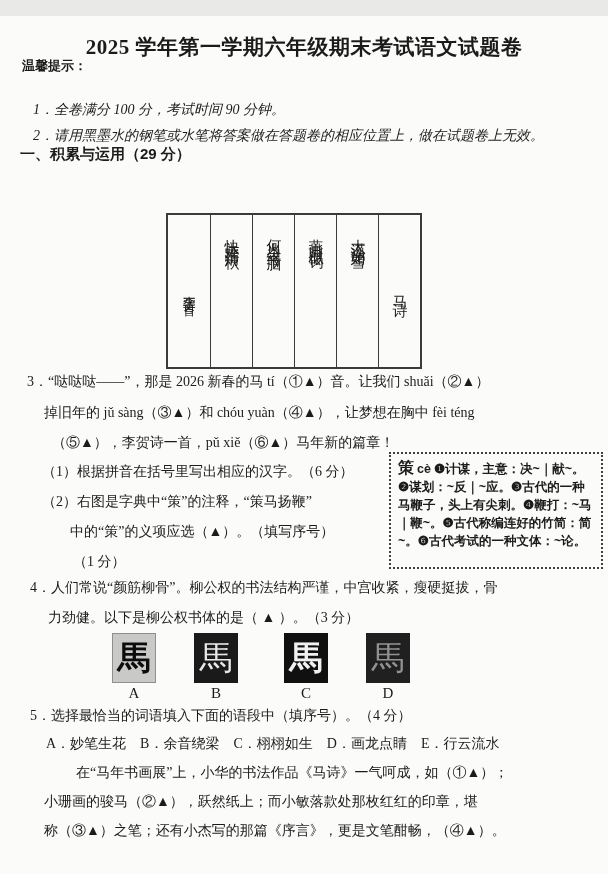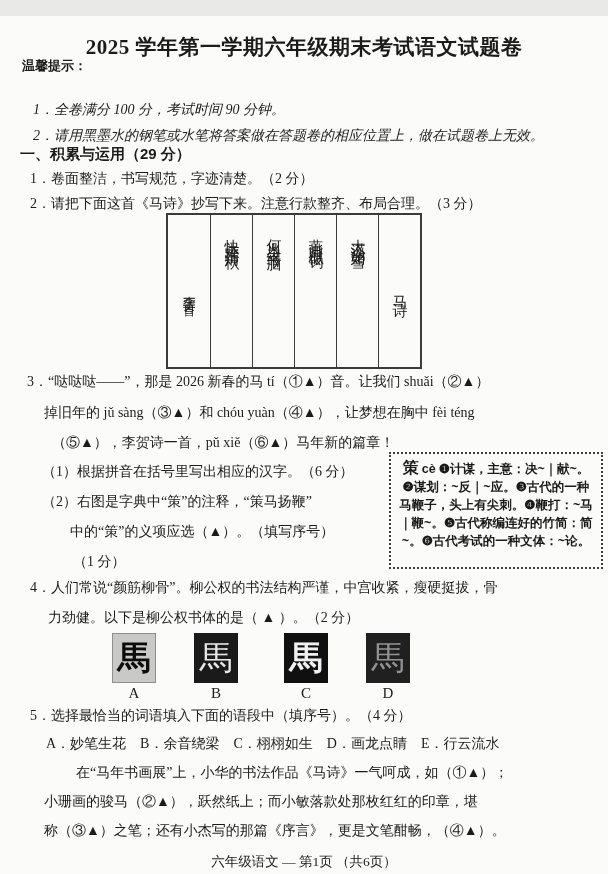--- a/index.html
+++ b/index.html
@@ -47,21 +47,21 @@
   .q3-l3 { top:417px; left:52px; }
   .q3-s1  { top:446px; left:42px; }
   .q3-s2a { top:476px; left:42px; }
   .q3-s2b { top:506px; left:70px; }
   .q3-s2c { top:536px; left:73px; }
 
   .dict-box {
     position:absolute; top:436px; left:389px; width:214px; height:117px;
     box-sizing:border-box; border:2px dotted #3f3f3f; padding:5px 7px;
     font-family:"Liberation Sans",sans-serif; font-weight:600;
-    font-size:12.5px; line-height:18px; white-space:normal; overflow:hidden;text-align:center;
+    font-size:12.5px; line-height:18px; white-space:normal; overflow:hidden;
   }
   .dict-head { font-size:16px; font-weight:800; }
   .dict-pinyin { margin:0 3px; }
 
   .q4-l1 { top:562px; left:30px; }
   .q4-l2 { top:592px; left:48px; }
 
   .callig-option { position:absolute; top:617px; width:44px; text-align:center; }
   .pos-a { left:112px; } .pos-b { left:194px; } .pos-c { left:284px; } .pos-d { left:366px; }
   .callig-box { width:44px; height:50px; display:flex; align-items:center; justify-content:center; }
@@ -86,22 +86,20 @@
 <div class="page">
 
   <div class="abs title">2025 学年第一学期六年级期末考试语文试题卷</div>
 
   <div class="abs notice-heading">温馨提示：</div>
   <div class="abs notice-item n1">1．全卷满分 100 分，考试时间 90 分钟。</div>
   <div class="abs notice-item n2">2．请用黑墨水的钢笔或水笔将答案做在答题卷的相应位置上，做在试题卷上无效。</div>
 
   <div class="abs sec-heading">一、积累与运用（29 分）</div>
 
-  <div class="abs q1">1．卷面整洁，书写规范，字迹清楚。（2 分）</div>
-  <div class="abs q2">2．请把下面这首《马诗》抄写下来。注意行款整齐、布局合理。（3 分）</div>
 
   <div class="poem-table">
     <div class="poem-col center">
       <span class="poem-text small">李贺诗一首</span>
     </div>
     <div class="poem-col top">
       <span class="poem-text">快走踏清秋。</span>
     </div>
     <div class="poem-col top">
       <span class="poem-text">何当金络脑，</span>
@@ -124,21 +122,21 @@
   <div class="abs q3-s1">（1）根据拼音在括号里写出相应的汉字。（6 分）</div>
   <div class="abs q3-s2a">（2）右图是字典中“策”的注释，“策马扬鞭”</div>
   <div class="abs q3-s2b">中的“策”的义项应选（▲）。（填写序号）</div>
   <div class="abs q3-s2c">（1 分）</div>
 
   <div class="dict-box">
     <span class="dict-head">策</span><span class="dict-pinyin">cè</span><span class="dict-def">❶计谋，主意：决~｜献~。❷谋划：~反｜~应。❸古代的一种马鞭子，头上有尖刺。❹鞭打：~马｜鞭~。❺古代称编连好的竹简：简~。❻古代考试的一种文体：~论。</span>
   </div>
 
   <div class="abs q4-l1">4．人们常说“颜筋柳骨”。柳公权的书法结构严谨，中宫收紧，瘦硬挺拔，骨</div>
-  <div class="abs q4-l2">力劲健。以下是柳公权书体的是（ ▲ ）。（2 分）</div>
+  <div class="abs q4-l2">力劲健。以下是柳公权书体的是（ ▲ ）。（3 分）</div>
 
   <div class="callig-option pos-a">
     <div class="callig-box box-a">
       <span class="callig-char">馬</span>
     </div>
     <div class="callig-label">A</div>
   </div>
   <div class="callig-option pos-b">
     <div class="callig-box box-b">
       <span class="callig-char">馬</span>
@@ -157,15 +155,14 @@
     </div>
     <div class="callig-label">D</div>
   </div>
 
   <div class="abs q5-l1">5．选择最恰当的词语填入下面的语段中（填序号）。（4 分）</div>
   <div class="abs q5-opts">A．妙笔生花　B．余音绕梁　C．栩栩如生　D．画龙点睛　E．行云流水</div>
   <div class="abs q5-p2">小珊画的骏马（②▲），跃然纸上；而小敏落款处那枚红红的印章，堪</div>
   <div class="abs q5-p1">在“马年书画展”上，小华的书法作品《马诗》一气呵成，如（①▲）；</div>
   <div class="abs q5-p3">称（③▲）之笔；还有小杰写的那篇《序言》，更是文笔酣畅，（④▲）。</div>
 
-  <div class="abs footer">六年级语文 —  第1页 （共6页）</div>
 
 </div>
 
 </body></html>

